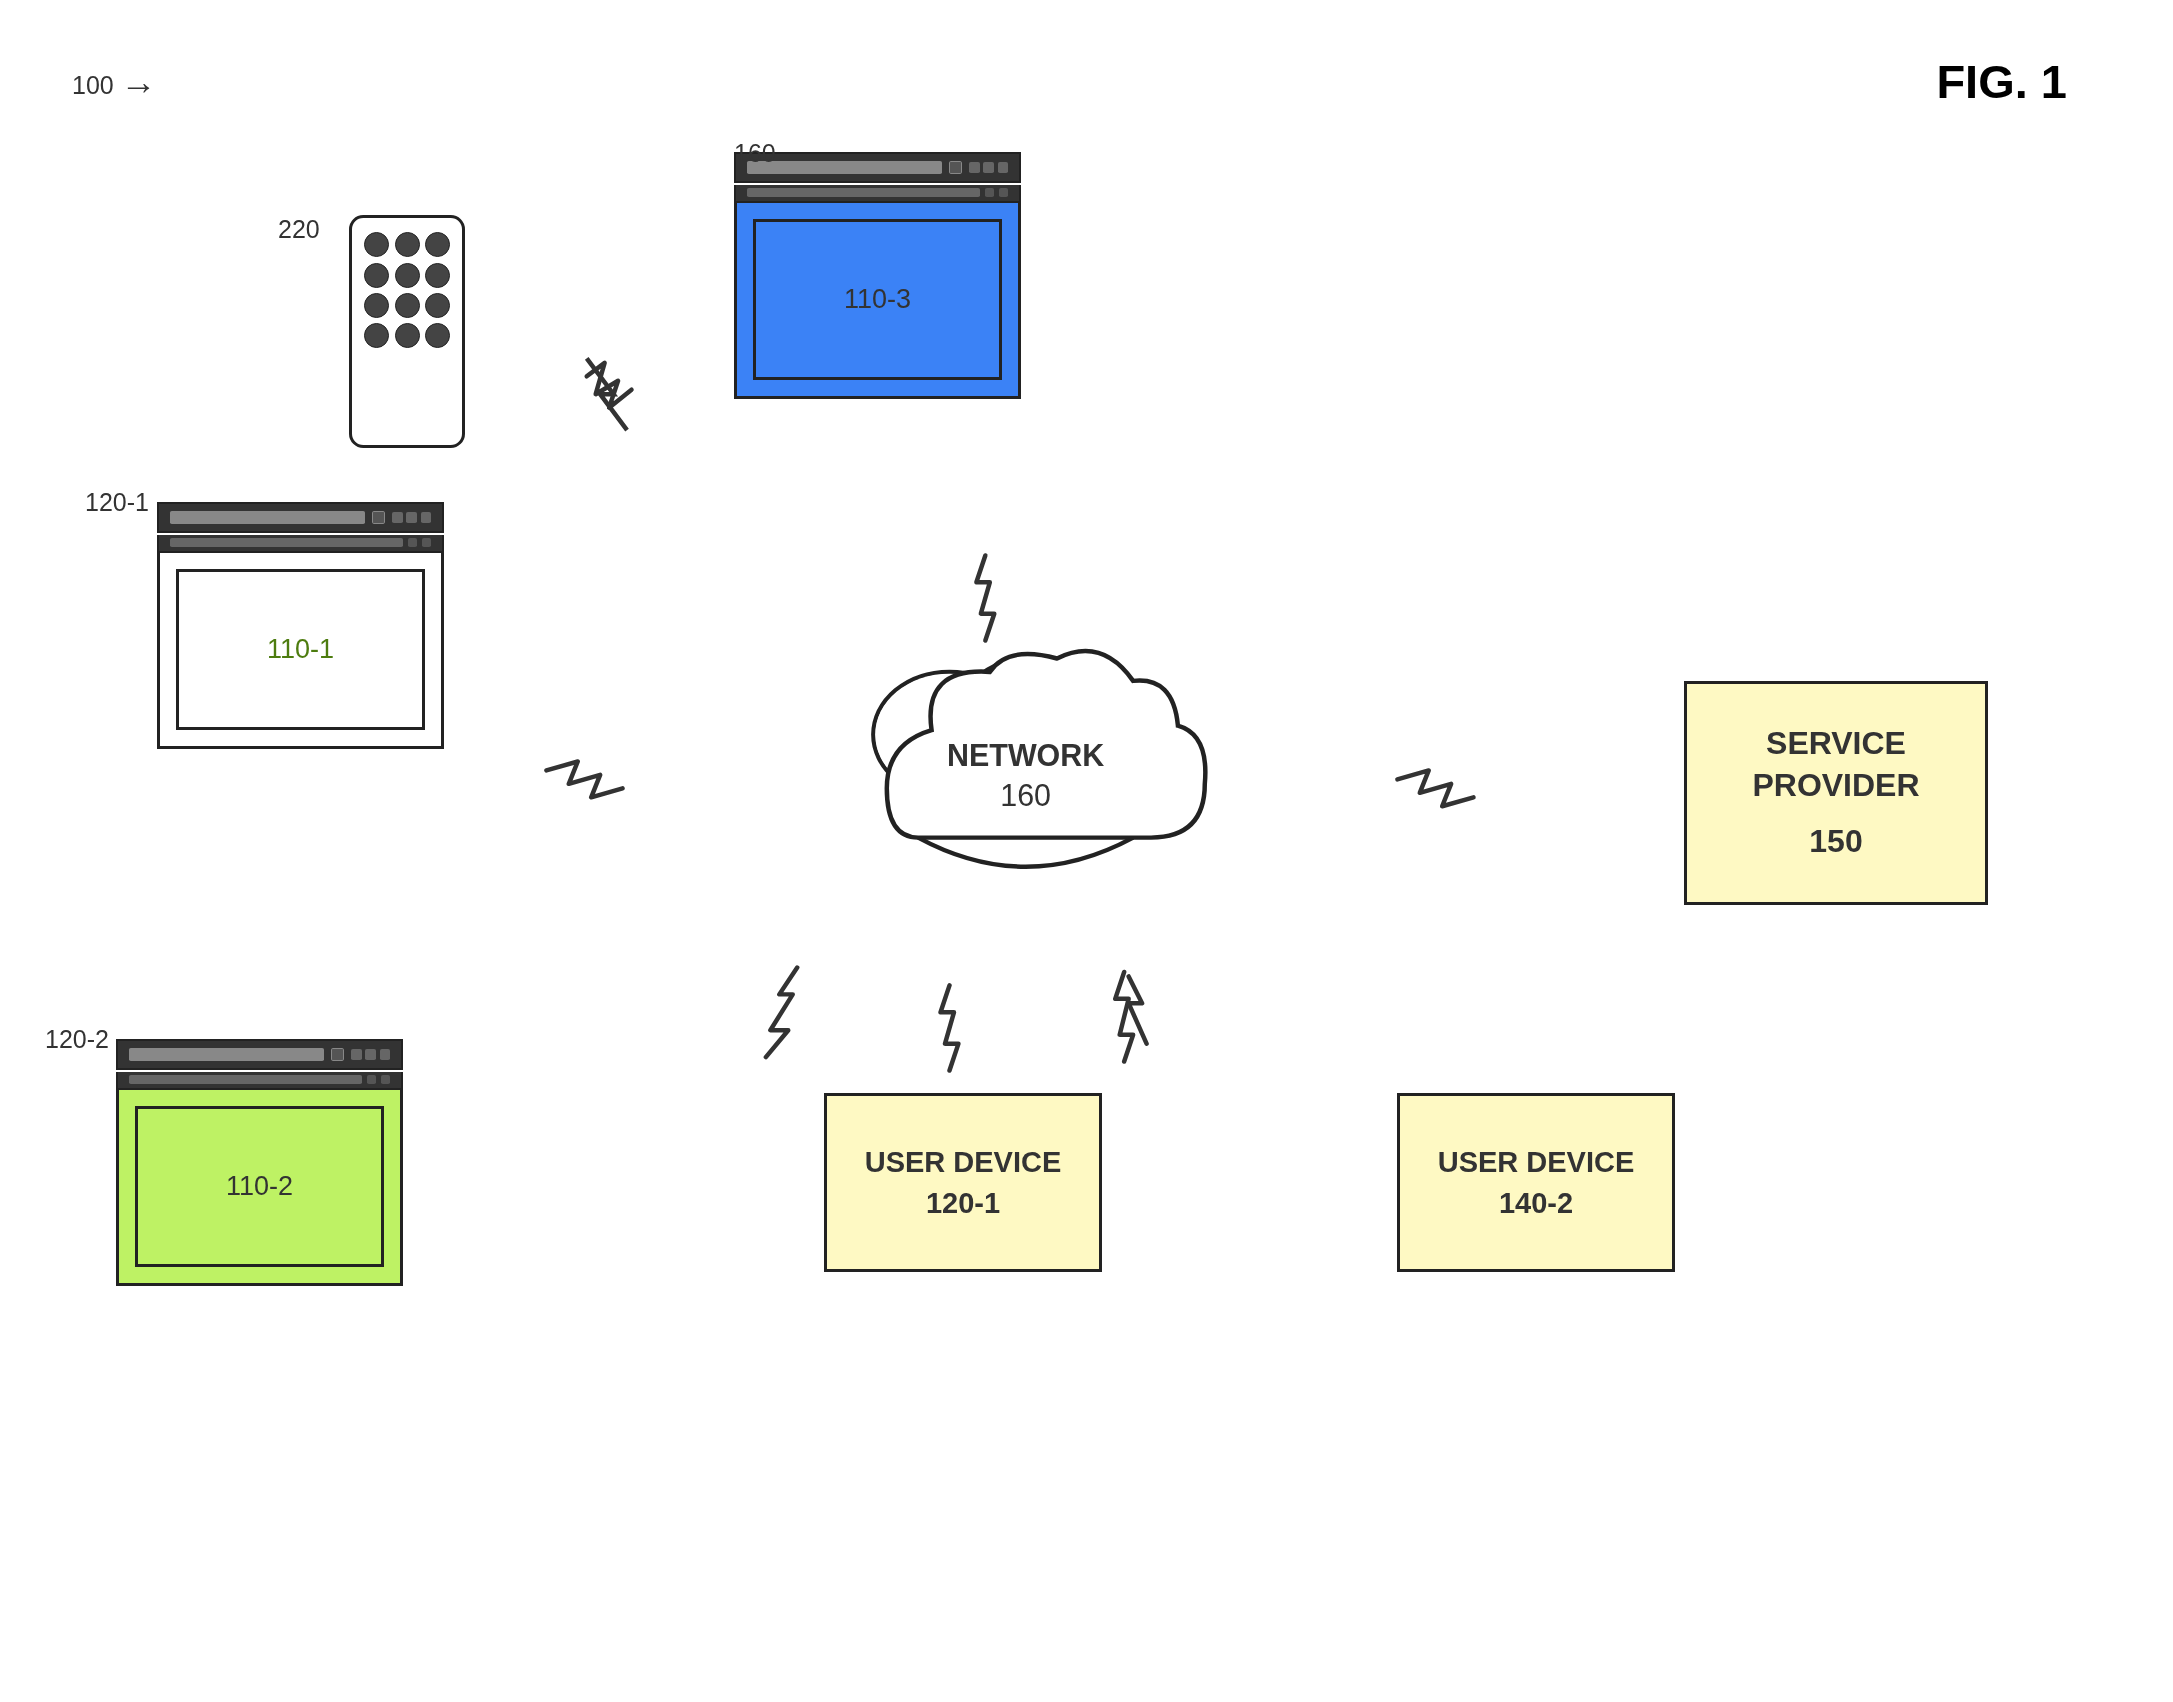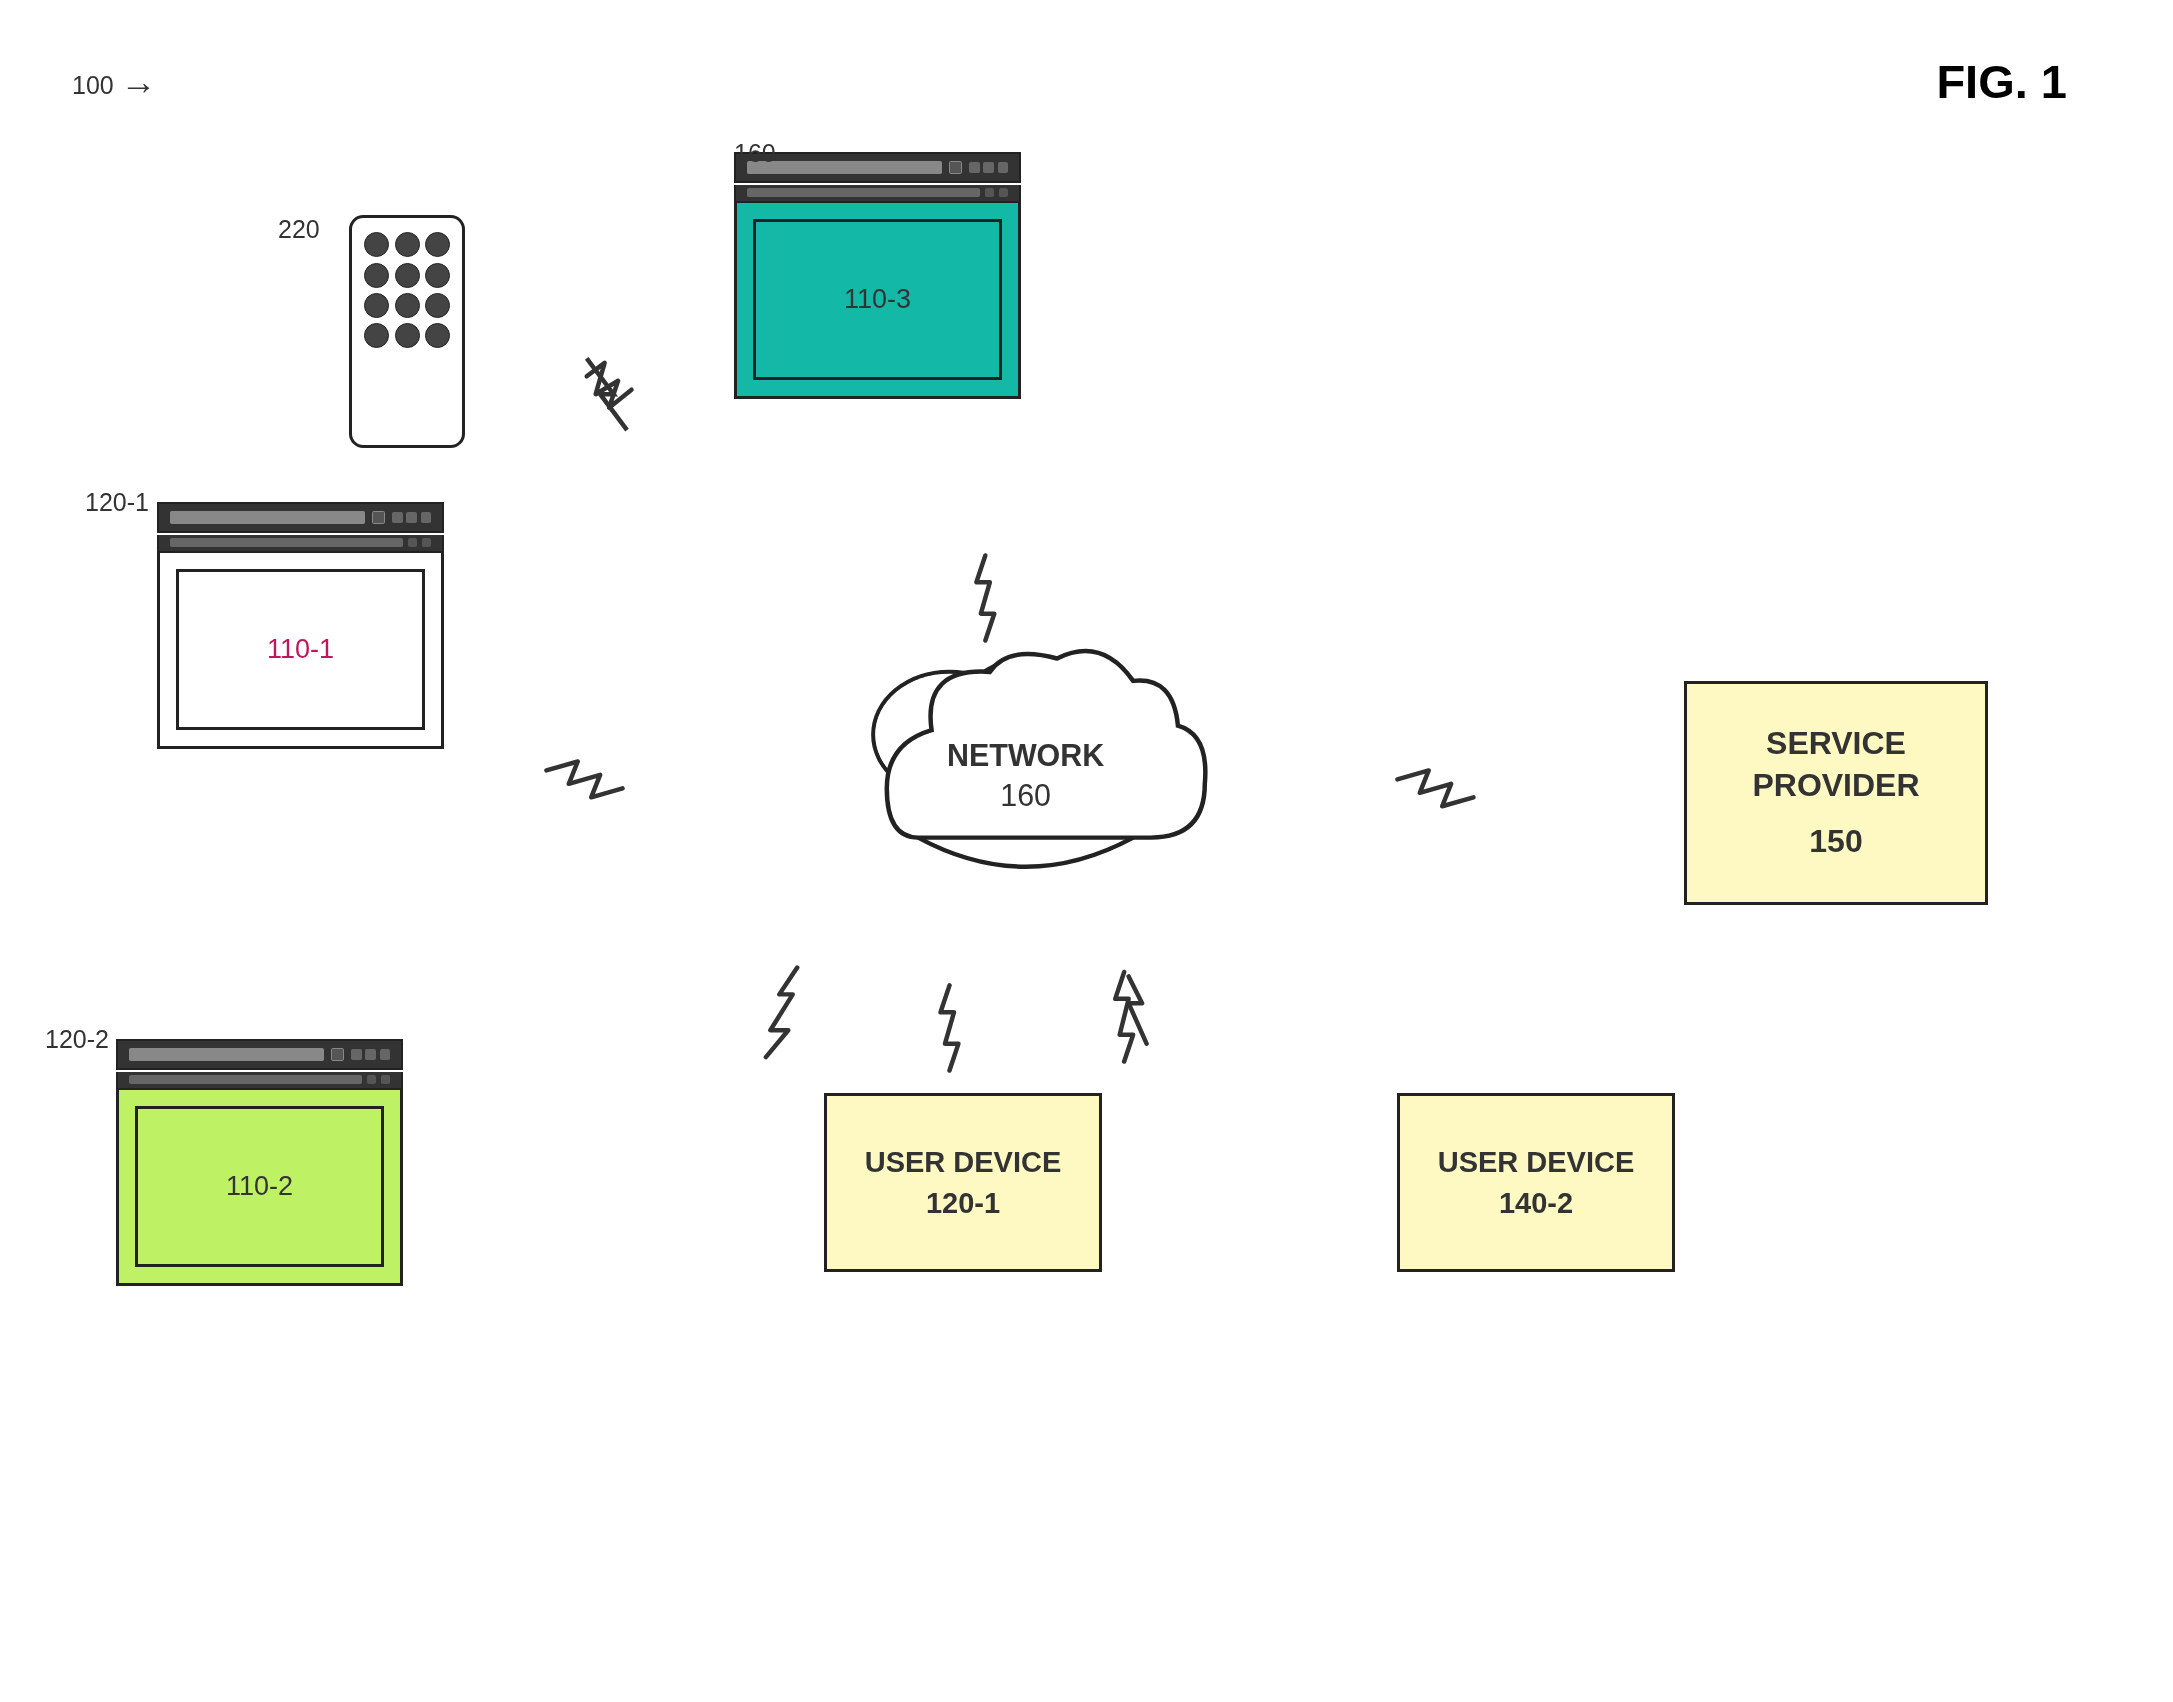--- a/index.html
+++ b/index.html
@@ -188,21 +188,21 @@
       <div style="width:10.7px;height:10.7px;background:#666;border-radius:1.8px;"></div>
       <div style="width:10.7px;height:10.7px;background:#666;border-radius:1.8px;"></div>
     </div>
   </div>
   <div style="width:287px; background:#333; border:2.7px solid #222; border-top:none; padding:3.6px 10.7px; display:flex; align-items:center; gap:5.4px; margin-top:1.8px;">
     <div style="flex:1; height:9px; background:#666; border-radius:1.8px;"></div>
     <div style="width:9px;height:9px;background:#555;border-radius:1.8px;"></div>
     <div style="width:9px;height:9px;background:#555;border-radius:1.8px;"></div>
   </div>
 
-  <div style="width:287px; border:3.6px solid #222; border-top:none; padding:16px; background:#14b8a6;">
+  <div style="width:287px; border:3.6px solid #222; border-top:none; padding:16px; background:#3b82f6;">
     <div style="border:3.6px solid #222; width:100%; height:161px; display:flex; align-items:center; justify-content:center; font-size:27px; color:#333;">
       <span>110-3</span>
     </div>
   </div>
 </div>
 <div class="label" style="top:139px; left:734px;">160</div>
 
 <div class="stb-device" style="top:502px; left:157px;">
   <div style="width:287px; background:#333; border:2.7px solid #222; padding:7.2px 10.7px; display:flex; align-items:center; gap:7.2px;">
     <div style="flex:1; height:12.5px; background:#888; border-radius:1.8px;"></div>
@@ -212,21 +212,21 @@
       <div style="width:10.7px;height:10.7px;background:#666;border-radius:1.8px;"></div>
       <div style="width:10.7px;height:10.7px;background:#666;border-radius:1.8px;"></div>
     </div>
   </div>
   <div style="width:287px; background:#333; border:2.7px solid #222; border-top:none; padding:3.6px 10.7px; display:flex; align-items:center; gap:5.4px; margin-top:1.8px;">
     <div style="flex:1; height:9px; background:#666; border-radius:1.8px;"></div>
     <div style="width:9px;height:9px;background:#555;border-radius:1.8px;"></div>
     <div style="width:9px;height:9px;background:#555;border-radius:1.8px;"></div>
   </div>
   <div style="width:287px; border:3.6px solid #222; border-top:none; padding:16px; background:#fff;">
-    <div style="border:3.6px solid #222; width:100%; height:161px; display:flex; align-items:center; justify-content:center; font-size:27px; color:#be185d;">
+    <div style="border:3.6px solid #222; width:100%; height:161px; display:flex; align-items:center; justify-content:center; font-size:27px; color:#4d7c0f;">
       <span>110-1</span>
     </div>
   </div>
 </div>
 <div class="label" style="top:488px; left:85px;">120-1</div>
 
 <div class="stb-device" style="top:1039px; left:116px;">
   <div style="width:287px; background:#333; border:2.7px solid #222; padding:7.2px 10.7px; display:flex; align-items:center; gap:7.2px;">
     <div style="flex:1; height:12.5px; background:#888; border-radius:1.8px;"></div>
     <div style="width:12.5px;height:12.5px;background:#555;border:0.9px solid #888;border-radius:1.8px;"></div>

